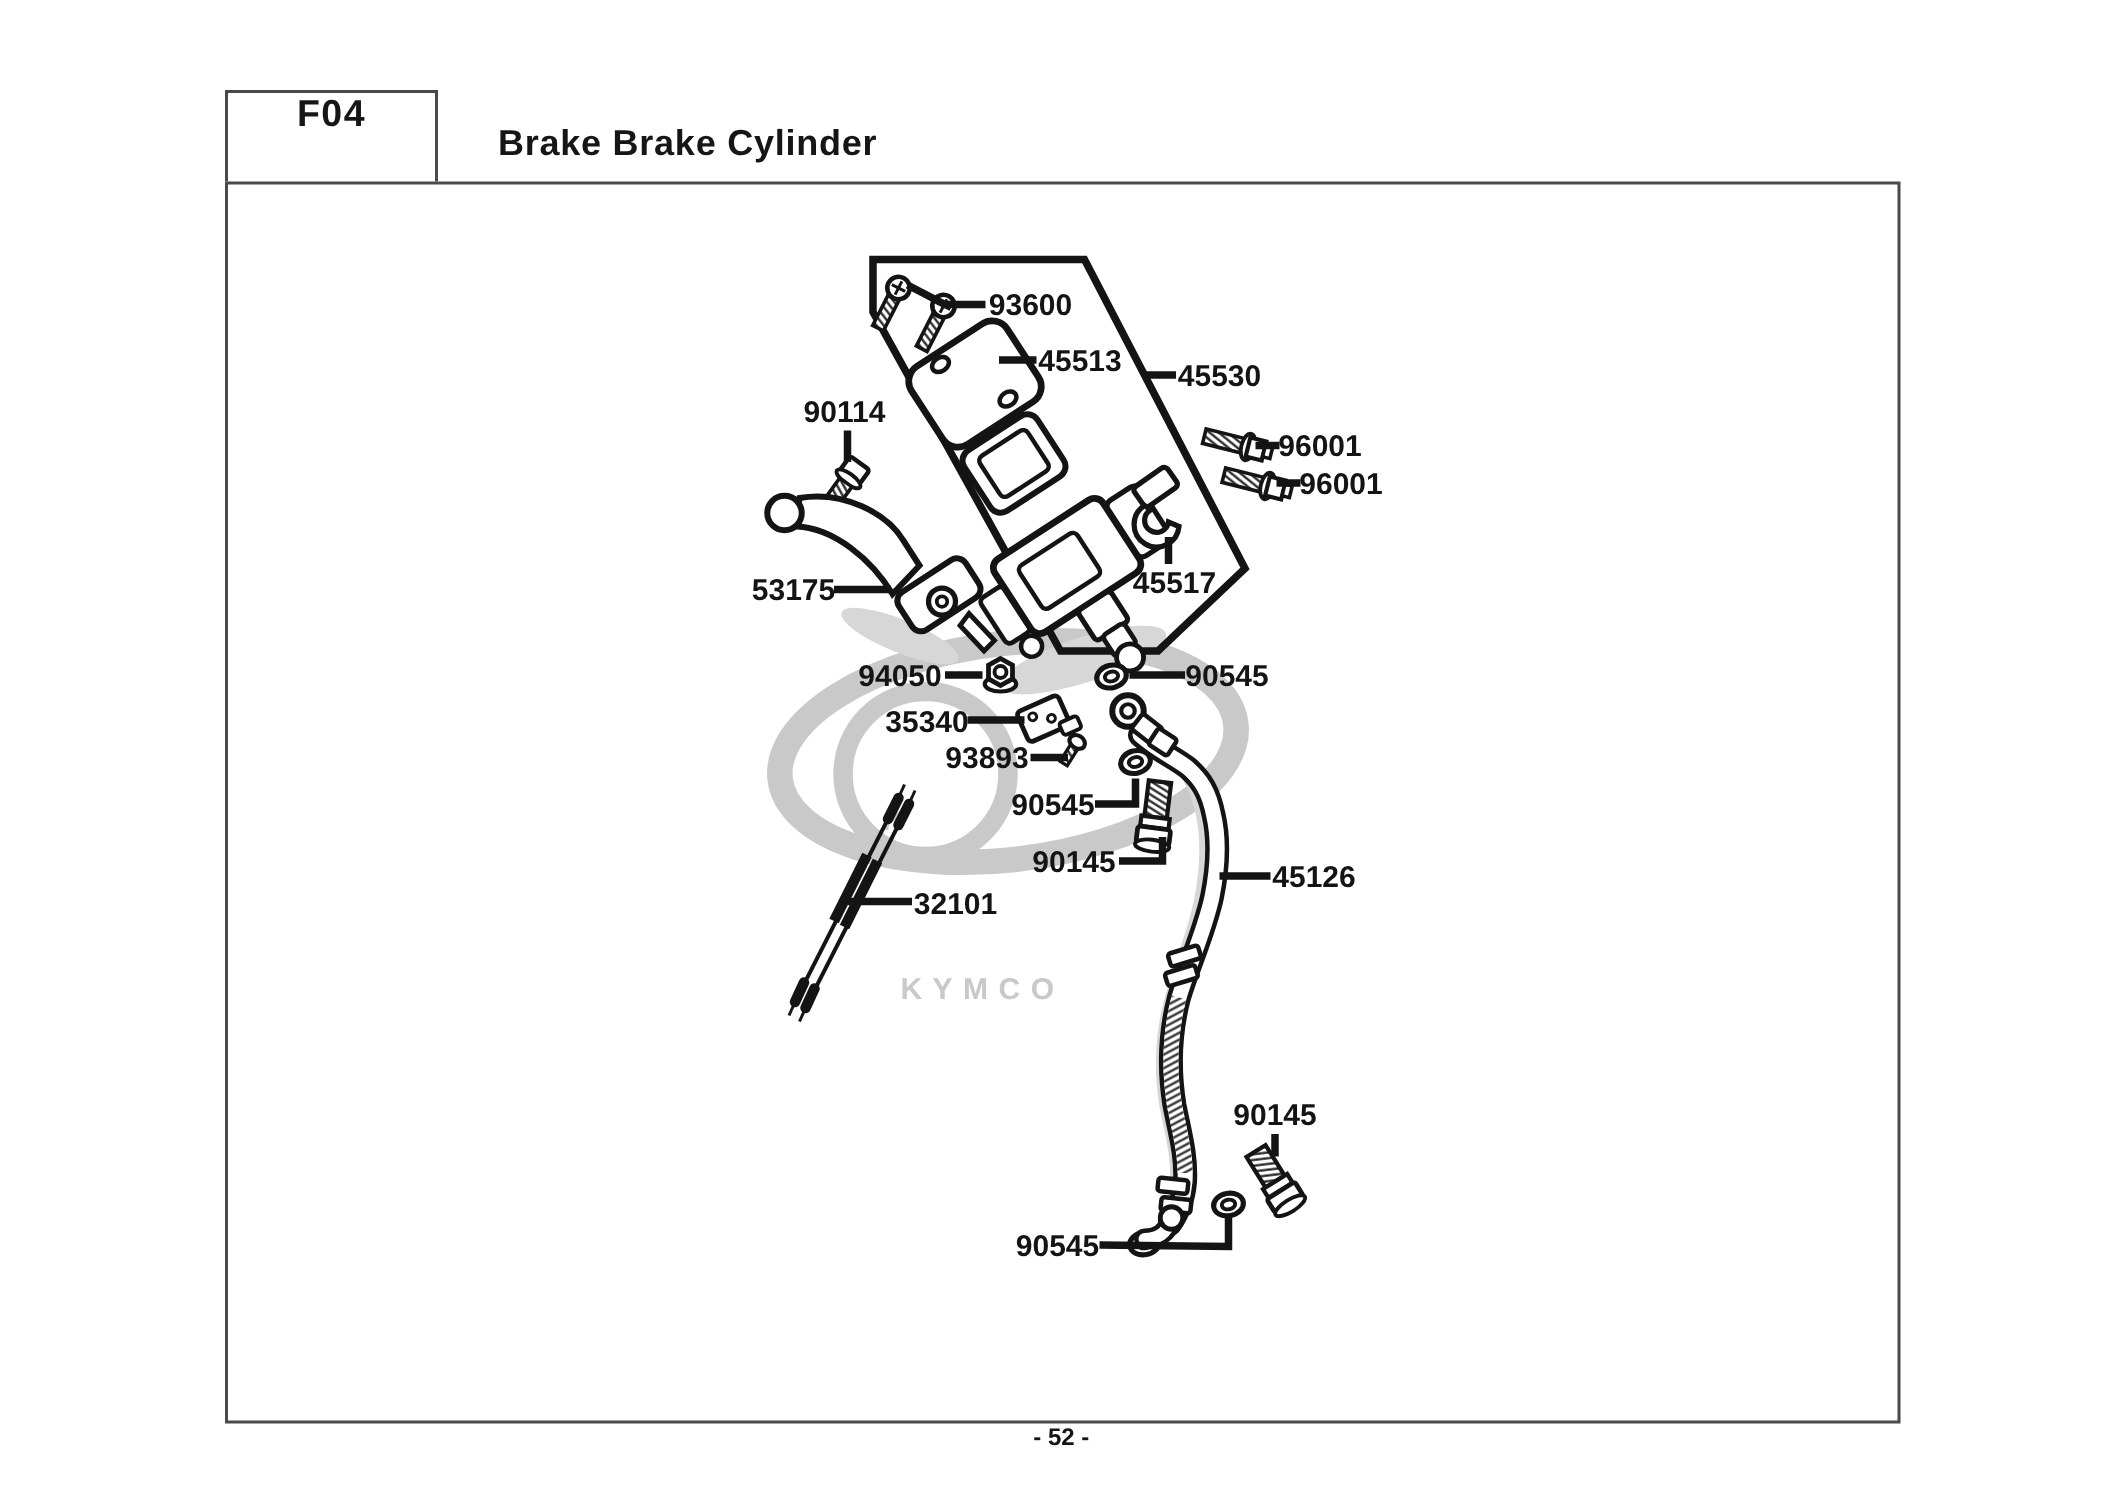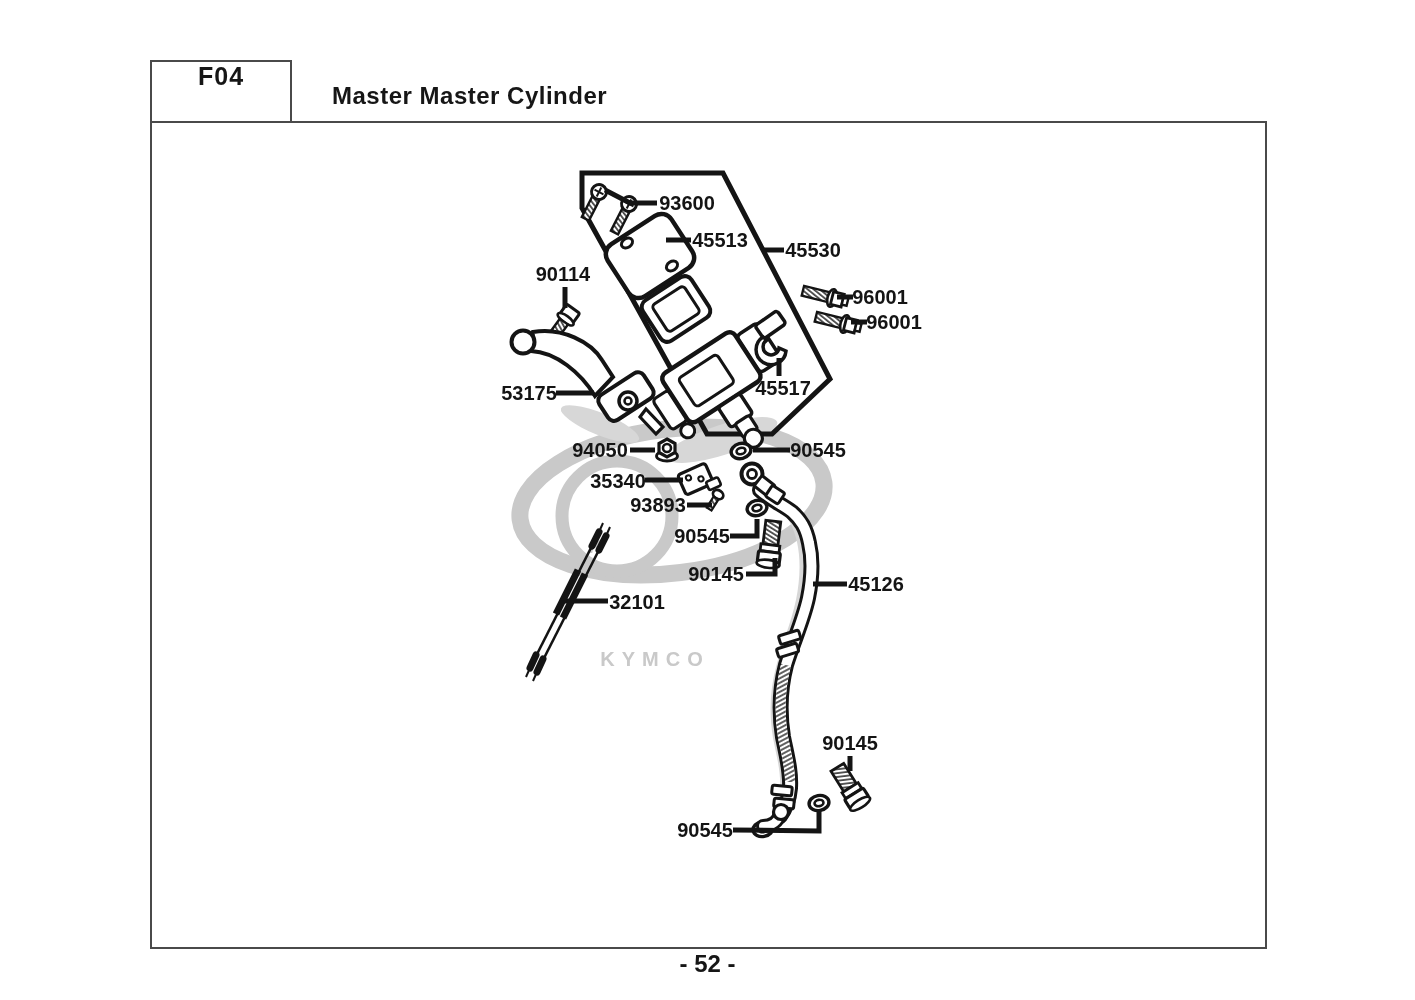--- a/index.html
+++ b/index.html
@@ -17,35 +17,35 @@
     display:flex;align-items:flex-start;justify-content:center;
     font-size:25px;font-weight:bold;letter-spacing:1px;
   }
   .page-title{
     position:absolute;left:332px;top:76px;width:600px;height:40px;
     display:flex;align-items:center;
     font-size:24px;font-weight:bold;letter-spacing:0.5px;
   }
   .page-number{
     position:absolute;left:0;top:950px;width:1415px;text-align:center;
-    font-size:24px;font-weight:bold;
+    font-size:16px;font-weight:bold;
   }
   svg text{
     font-family:"Liberation Sans", sans-serif;font-weight:bold;font-size:20px;fill:#141414;
   }
   svg .wm-text{fill:#c9c9c9;}
   #diagram{position:absolute;left:0;top:0;}
 </style>
 </head>
 <body>
 
 <div class="code-box">
   <span>F04</span>
 </div>
-<div class="page-title">Master Master Cylinder</div>
+<div class="page-title">Brake Brake Cylinder</div>
 <div class="content-box"></div>
 
 <svg id="diagram" width="1415" height="1000" viewBox="0 0 1415 1000">
   <defs>
     <pattern id="braid" width="4" height="4" patternUnits="userSpaceOnUse" patternTransform="rotate(62)">
       <rect width="4" height="4" fill="#ffffff"></rect>
       <line x1="1" y1="0" x2="1" y2="4" stroke="#2a2a2a" stroke-width="1.5"></line>
     </pattern>
     <pattern id="thread" width="3.8" height="3.8" patternUnits="userSpaceOnUse" patternTransform="rotate(115)">
       <rect width="3.8" height="3.8" fill="#ffffff"></rect>

